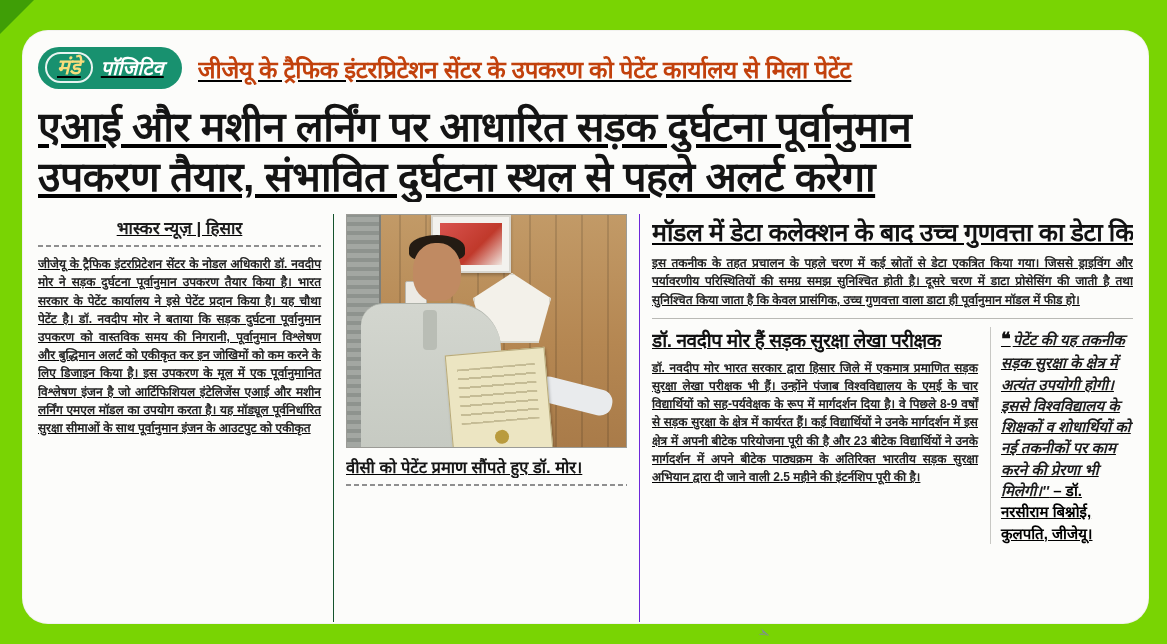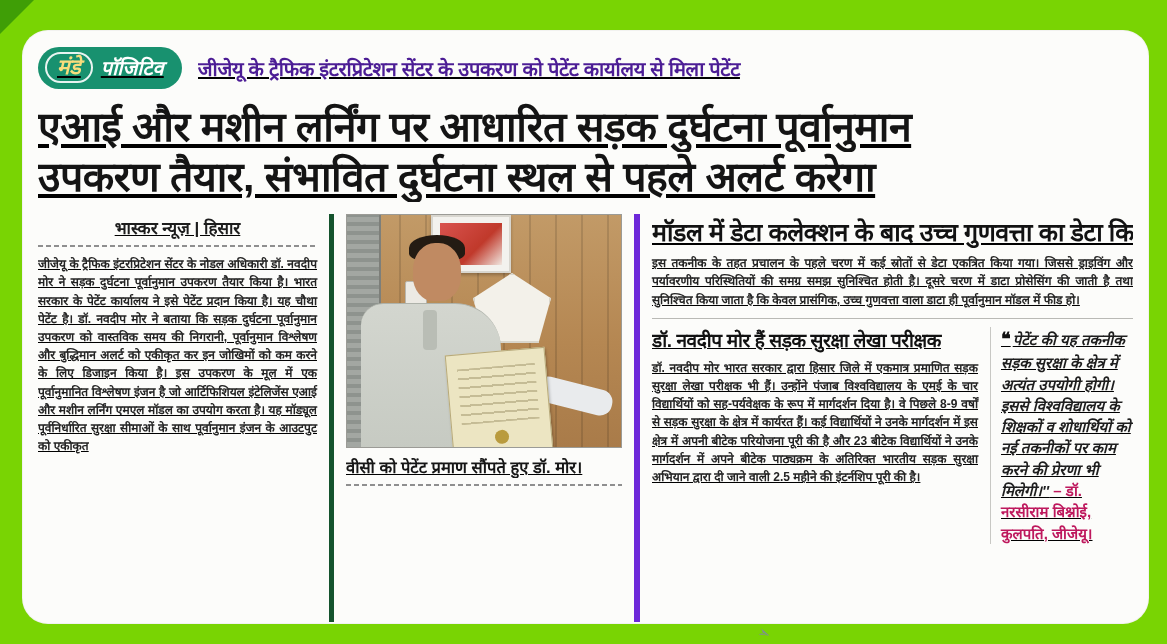--- a/index.html
+++ b/index.html
@@ -24,48 +24,48 @@
     display:flex;align-items:center;gap:8px;background:#18916f;
     border-radius:26px;padding:5px 14px 6px 7px;flex:0 0 auto;
   }
   .badge-inner{
     color:#f8dd7c;font-weight:800;font-style:italic;font-size:21px;
     border:2px solid rgba(255,255,255,.9);border-radius:18px;padding:1px 10px 3px;
     line-height:1.1;
   }
   .badge-pos{color:#ffffff;font-weight:800;font-style:italic;font-size:20px;padding-right:4px;}
   .strap{
-    flex:1;font-size:20px;font-weight:800;color:#4c1d95;
+    flex:1;font-size:24px;font-weight:800;color:#c2410c;
     white-space:nowrap;overflow:hidden;letter-spacing:-0.3px;
   }
   .main-headline{margin-top:8px;color:#141414;font-weight:800;font-size:41px;line-height:1.22;letter-spacing:-0.5px;}
   .main-headline>div{white-space:nowrap;overflow:hidden;}
   .content{display:flex;margin-top:12px;height:408px;}
   .col{box-sizing:border-box;overflow:hidden;height:100%;}
-  .col1{width:296px;padding-right:12px;border-right:5px solid #14532d;}
-  .col2{width:306px;padding:0 12px;border-right:6px solid #6d28d9;}
+  .col1{width:296px;padding-right:12px;border-right:1px solid #14532d;}
+  .col2{width:306px;padding:0 12px;border-right:1px solid #6d28d9;}
   .col3{flex:1;padding-left:12px;}
   .byline{text-align:center;font-weight:800;font-size:17px;color:#1d1d1d;margin-top:2px;}
   .rule-dotted{height:2px;margin:6px 0 8px;
     background:repeating-linear-gradient(90deg,#8f8f8f 0 5px,transparent 5px 8px);}
   .body-text{
     font-size:12px;font-weight:700;color:#242424;line-height:1.52;
     text-align:justify;letter-spacing:0;
   }
   .caption{font-weight:800;font-size:16.5px;color:#161616;margin-top:7px;white-space:nowrap;overflow:hidden;}
   .sub-head{font-size:19px;font-weight:800;color:#121212;letter-spacing:-0.4px;margin-bottom:6px;white-space:nowrap;overflow:hidden;}
   .hrule{border-top:1px solid #b9b9b5;margin:9px 0 8px;}
   .split{display:flex;}
   .sub-left{flex:1;padding-right:12px;}
   .quote-col{
     width:132px;flex:0 0 auto;border-left:1px solid #c8c8c4;padding-left:10px;
     font-size:15px;font-weight:700;font-style:italic;color:#1e1e1e;line-height:1.42;
   }
   .qmark{font-style:normal;font-weight:900;color:#111;font-size:18px;margin-right:2px;}
-  .qattr{font-style:normal;font-weight:800;color:#be185d;}
+  .qattr{font-style:normal;font-weight:800;color:#000000;}
   
   .photo{
     position:relative;height:232px;overflow:hidden;border:1px solid #9b9b96;
     background:
       repeating-linear-gradient(90deg, rgba(0,0,0,0.12) 0 2px, transparent 2px 26px),
       linear-gradient(180deg,#c29a67 0%, #b58752 55%, #a97b49 100%);
   }
   .curtain{
     position:absolute;left:0;top:0;width:32px;height:100%;
     background:repeating-linear-gradient(0deg,#a3a7a2 0 5px,#8e938e 5px 9px);

